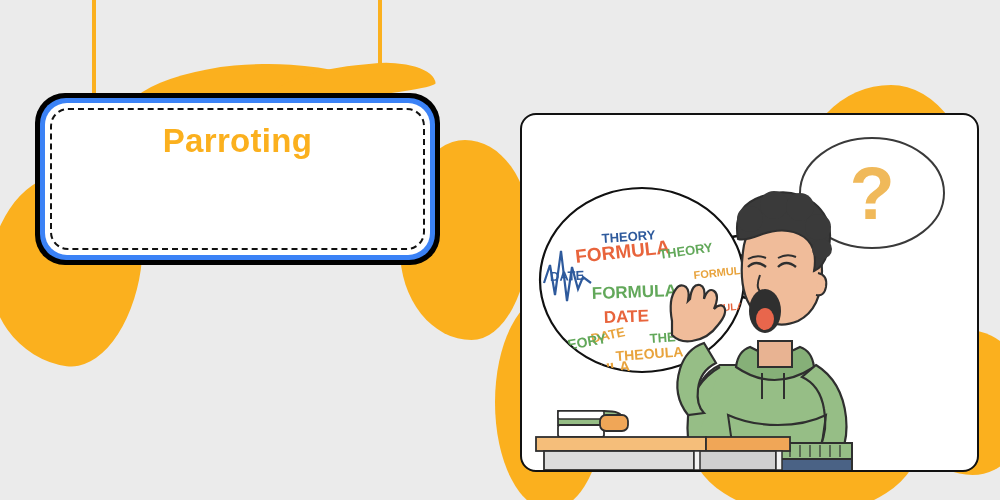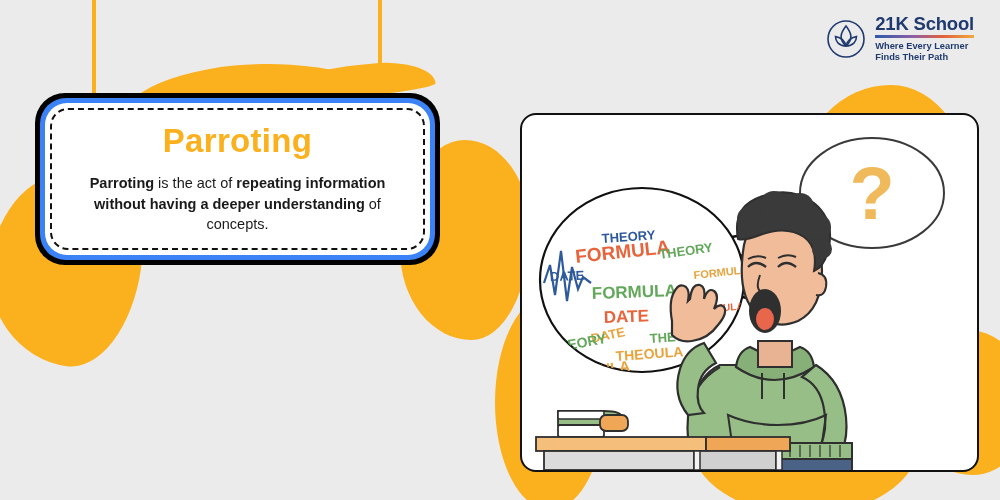--- a/index.html
+++ b/index.html
@@ -114,44 +114,25 @@
   <div class="deco blob-illo-left"></div>
   <div class="deco blob-illo-topright"></div>
   <div class="deco blob-illo-right"></div>
   <div class="deco blob-illo-bottom"></div>
 
   <div id="definition-card">
     <div class="ring">
       <div class="inner">
         <div class="dashed">
           <div id="card-title">Parroting</div>
-          <div id="card-body">
-            <b>Parroting</b><span> is the act of </span><b>repeating information without having a deeper understanding</b><span> of concepts.</span>
-          </div>
         </div>
       </div>
     </div>
   </div>
 
-  <div id="logo">
-    <svg id="logo-mark" viewBox="0 0 40 40">
-      <circle cx="20" cy="20" r="18" fill="none" stroke="#1F3A6E" stroke-width="1.6"></circle>
-      <path d="M20 7 C14.5 14 12.5 20 20 27 C27.5 20 25.5 14 20 7 Z" fill="none" stroke="#1F3A6E" stroke-width="1.6"></path>
-      <path d="M20 27 C13 27 9.5 22.5 9.5 17.5 C15 18.5 19 22 20 27 Z" fill="none" stroke="#1F3A6E" stroke-width="1.6"></path>
-      <path d="M20 27 C27 27 30.5 22.5 30.5 17.5 C25 18.5 21 22 20 27 Z" fill="none" stroke="#1F3A6E" stroke-width="1.6"></path>
-    </svg>
-    <div id="logo-text">
-      <div id="logo-name">21K School</div>
-      <div id="logo-underline"></div>
-      <div id="logo-tagline">
-        <div>Where Every Learner</div>
-        <div>Finds Their Path</div>
-      </div>
-    </div>
-  </div>
 
   <div id="illustration-card">
     <svg id="illo-svg" viewBox="0 0 455 355">
       <defs>
         <clipPath id="cloudClip">
             <ellipse cx="120" cy="165" rx="102" ry="92"></ellipse>
           </clipPath>
       </defs>
 
       <g>

